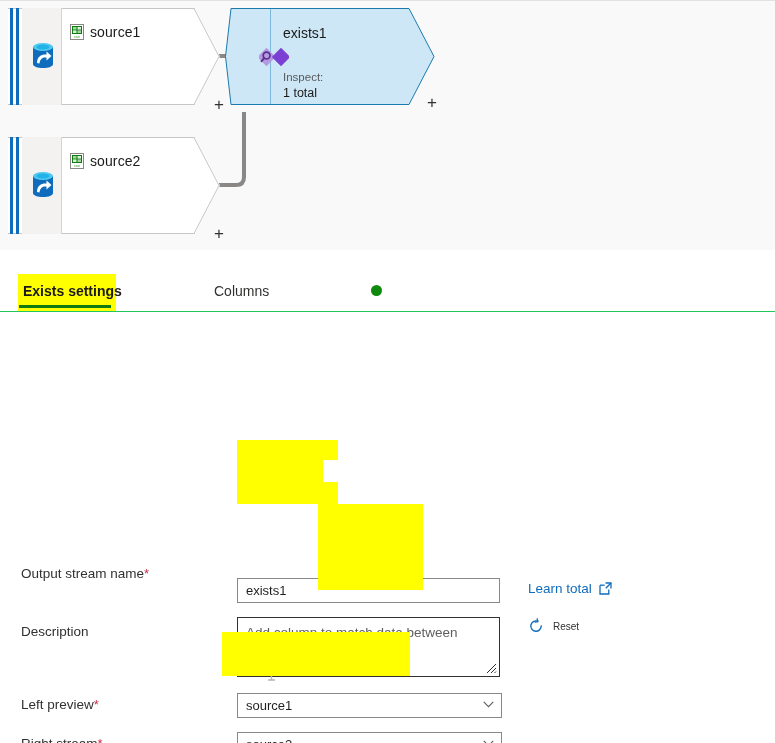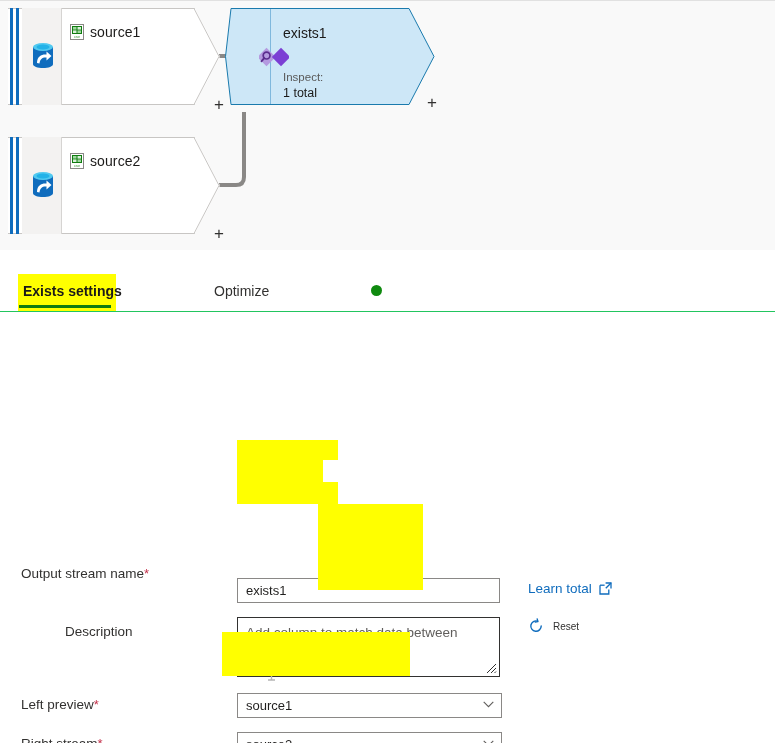--- a/index.html
+++ b/index.html
@@ -416,21 +416,21 @@
     <div class="plus" style="left:202px; top:86px;">+</div>
   </div>
 </div>
 
 <div id="panel">
 
   <div id="tabbar">
     <div id="tab-exists-hl"></div>
     <div class="tab sel" id="tab-exists">Exists settings</div>
     <div id="tab-exists-underline"></div>
-    <div class="tab" id="tab-inspect">Optimize</div>
+    <div class="tab" id="tab-inspect">Columns</div>
     <div id="preview-dot"></div>
   </div>
 
   <div id="learn-more">
     <span>Learn total</span>
     <svg width="13" height="13" viewBox="0 0 13 13">
       <path d="M1,3.2 L1,12 L9.8,12 L9.8,7.4" fill="none" stroke="#0f6cbd" stroke-width="1.3"></path>
       <path d="M1,3.2 L5.6,3.2" fill="none" stroke="#0f6cbd" stroke-width="1.3"></path>
       <path d="M6.6,1 L12,1 L12,6.4" fill="none" stroke="#0f6cbd" stroke-width="1.3"></path>
       <path d="M6.8,6.2 L12,1" fill="none" stroke="#0f6cbd" stroke-width="1.3"></path>
@@ -443,21 +443,21 @@
       <path d="M9.2,0.9 L9.9,3.6 L7.2,4" fill="none" stroke="#0f6cbd" stroke-width="1.4" stroke-linecap="round" stroke-linejoin="round"></path>
     </svg>
     <span>Reset</span>
   </div>
 
   <div class="row-label" style="top:316px;">
     <span>Output stream name</span><span class="req">*</span>
   </div>
   <input class="ctl-input" style="top: 328px;" id="output-stream-input" value="exists1">
 
-  <div class="row-label" style="top:374px;margin-left:44px;">Description</div>
+  <div class="row-label" style="top:374px;">Description</div>
   <textarea id="desc-box" style="">Add column to match data between sources</textarea>
   <svg id="desc-grip" viewBox="0 0 12 12">
     <path d="M11,2 L2,11 M11,6 L6,11 M11,9.5 L9.5,11" stroke="#323130" stroke-width="1" fill="none"></path>
   </svg>
   <svg id="text-caret" viewBox="0 0 9 26">
     <path d="M1,1 L8,1 M4.5,1 L4.5,25 M1,25 L8,25" stroke="#b5b5b5" stroke-width="1.4" fill="none"></path>
   </svg>
 
   <div class="row-label" style="top:447px;">
     <span>Left preview</span><span class="req">*</span>

